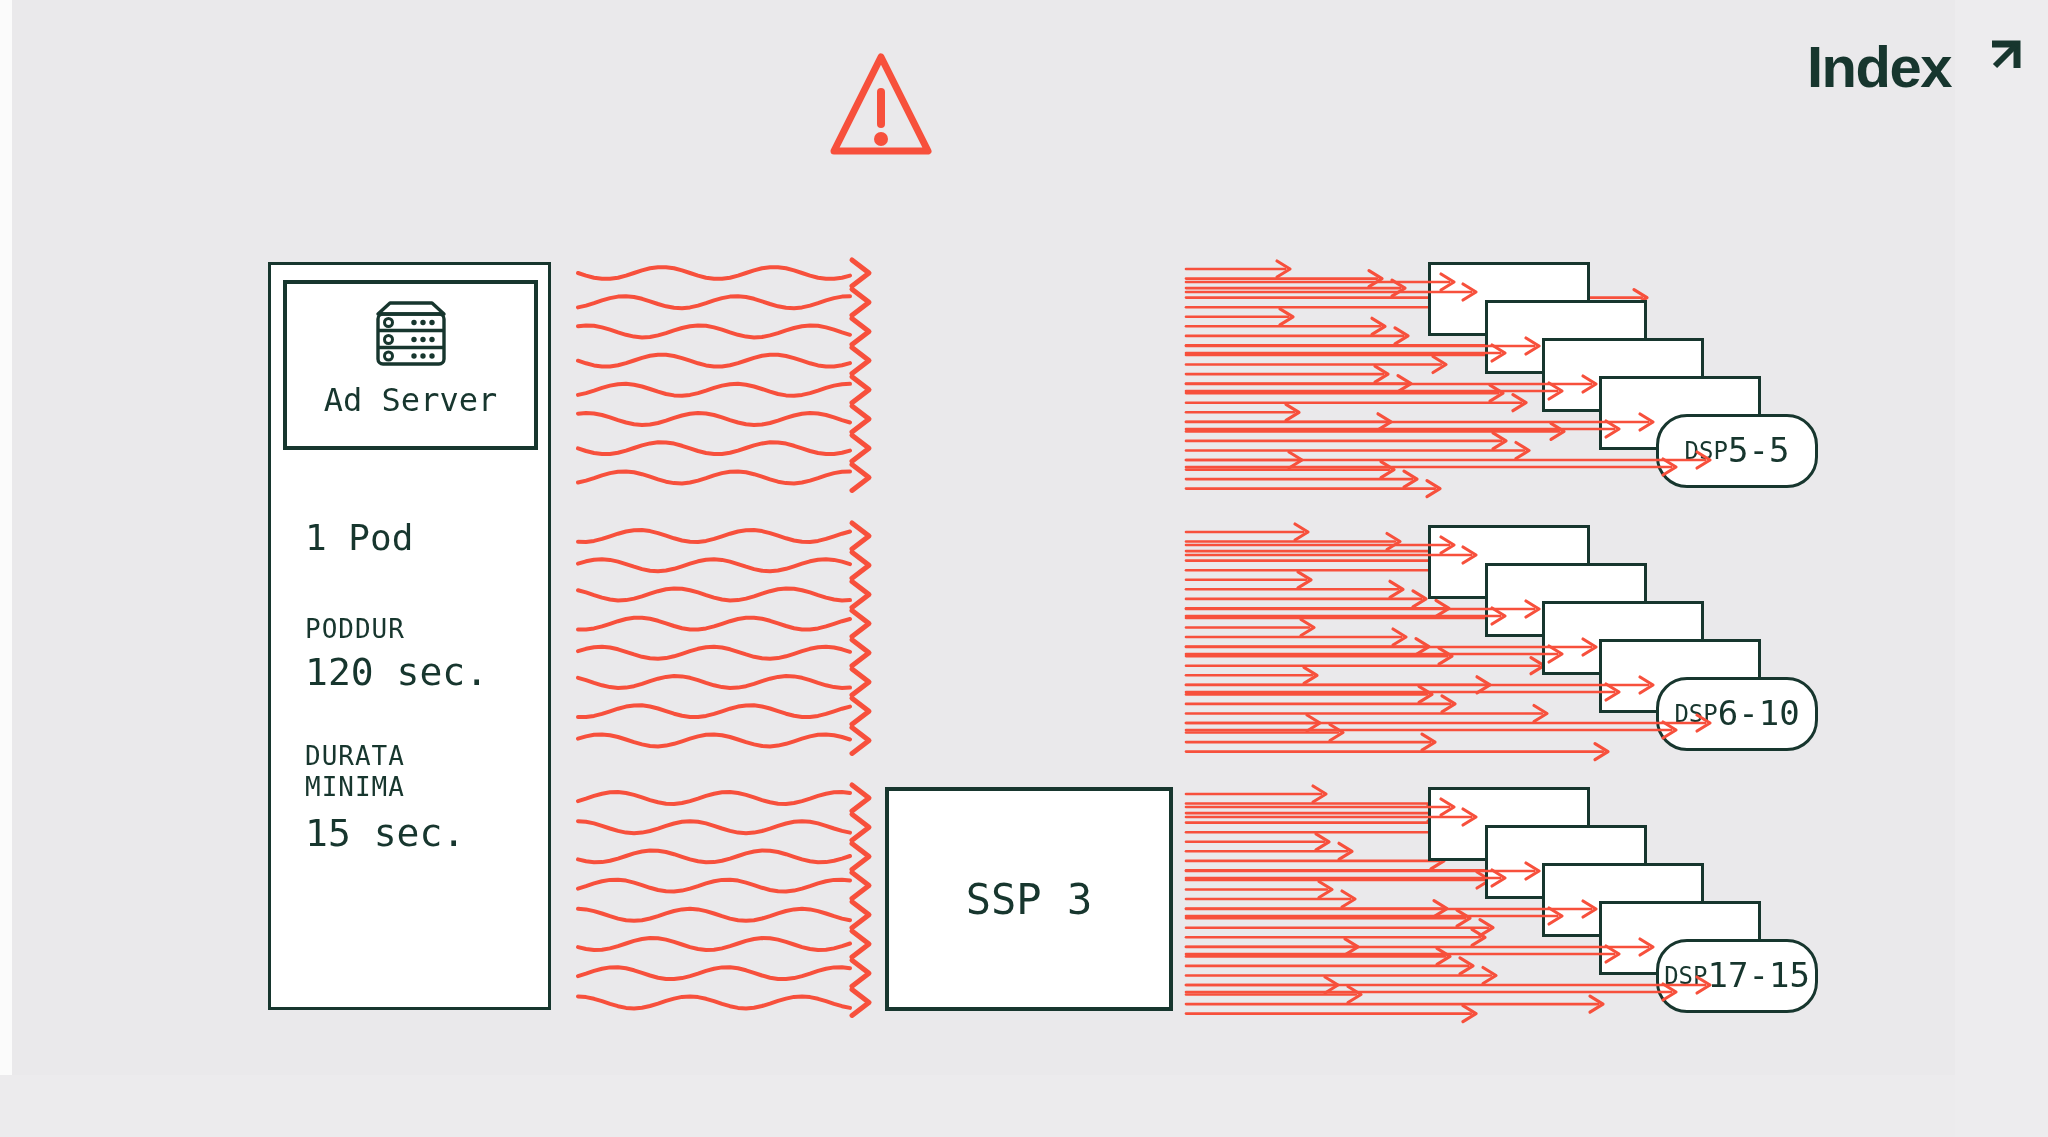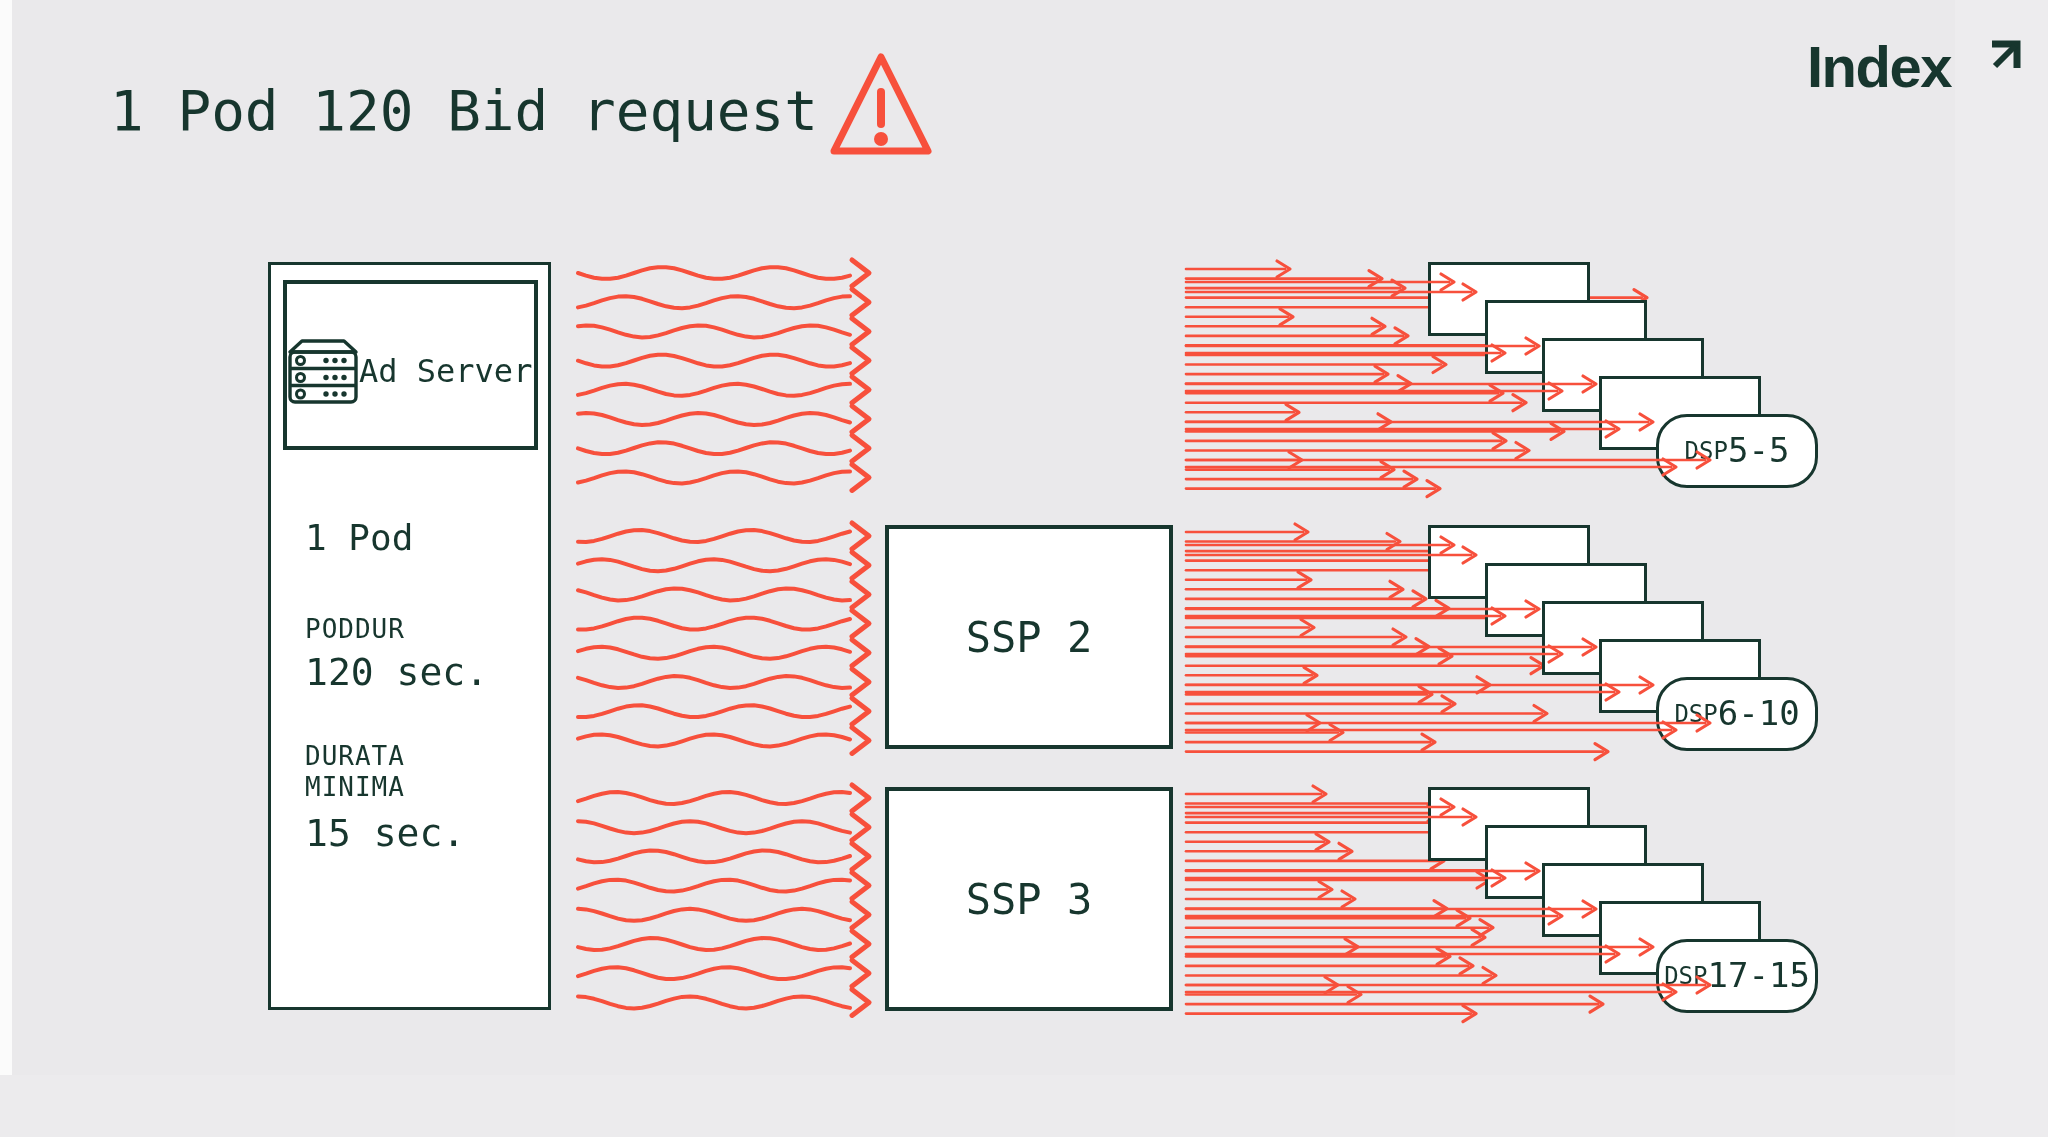--- a/index.html
+++ b/index.html
@@ -31,21 +31,21 @@
   svg.layer { position:absolute; left:0; top:0; z-index:1; pointer-events:none; }
   svg#arrows-over { z-index:3; }
 
   .node { position:absolute; background:#FFF; border:3px solid var(--ink); z-index:2; }
 
   
   .ad-panel { left:268px; top:262px; width:283px; height:748px; }
   .ad-inner {
     position:absolute; left:12px; top:15px; width:255px; height:170px;
     border:4px solid var(--ink); background:#FFF;
-    display:flex; align-items:center;
+    display:flex; flex-direction:column; align-items:center;
   }
   .ad-inner .srv { margin-top:16px; }
   .ad-label { font-size:32px; margin-top:11px; }
   .pt { position:absolute; left:34px; white-space:pre; }
   .pt-pod   { top:500px; font-size:36px; }
   .pt-poddur-l { top:349px; font-size:26px; letter-spacing:1px; }
   .pt-poddur-v { top:385px; font-size:38px; }
   .pt-durata-l { top:476px; font-size:26px; line-height:31px; letter-spacing:1px;text-align:right; }
   .pt-durata-v { top:546px; font-size:38px; }
   .pt-pod { top:252px; }
@@ -64,21 +64,20 @@
 </style>
 </head>
 <body style="background: rgb(234, 233, 235);">
 
 <div id="stage">
 
   <div class="edge-left"></div>
   <div class="edge-right"></div>
   <div class="edge-bottom"></div>
 
-  <div class="title">1 Pod 120 Bid request</div>
 
   <div class="warning">
     <svg width="106" height="108" viewBox="0 0 106 108">
       <polygon points="53,7 100,101 6,101" fill="none" stroke="#F7503C" stroke-width="7" stroke-linejoin="round"></polygon>
       <line x1="53" y1="42" x2="53" y2="74" stroke="#F7503C" stroke-width="8" stroke-linecap="round"></line>
       <circle cx="53" cy="89" r="7" fill="#F7503C"></circle>
     </svg>
   </div>
 
   <div class="logo">
@@ -312,23 +311,20 @@
       </span>
       <div class="ad-label">Ad Server</div>
     </div>
     <div class="pt pt-pod">1 Pod</div>
     <div class="pt pt-poddur-l">PODDUR</div>
     <div class="pt pt-poddur-v">120 sec.</div>
     <div class="pt pt-durata-l"><span>DURATA</span><br><span>MINIMA</span></div>
     <div class="pt pt-durata-v">15 sec.</div>
   </div>
 
-  <div class="node ssp-box" style="top:525px">
-    <span>SSP 2</span>
-  </div>
   <div class="node ssp-box" style="top:787px">
     <span>SSP 3</span>
   </div>
 
   <div>
     <div class="dsp-box" style="left:1428px;top:262px"></div>
     <div class="dsp-box" style="left:1485px;top:300px"></div>
     <div class="dsp-box" style="left:1542px;top:338px"></div>
     <div class="dsp-box" style="left:1599px;top:376px"></div>
     <div class="dsp-box dsp-front" style="left:1656px;top:414px">

